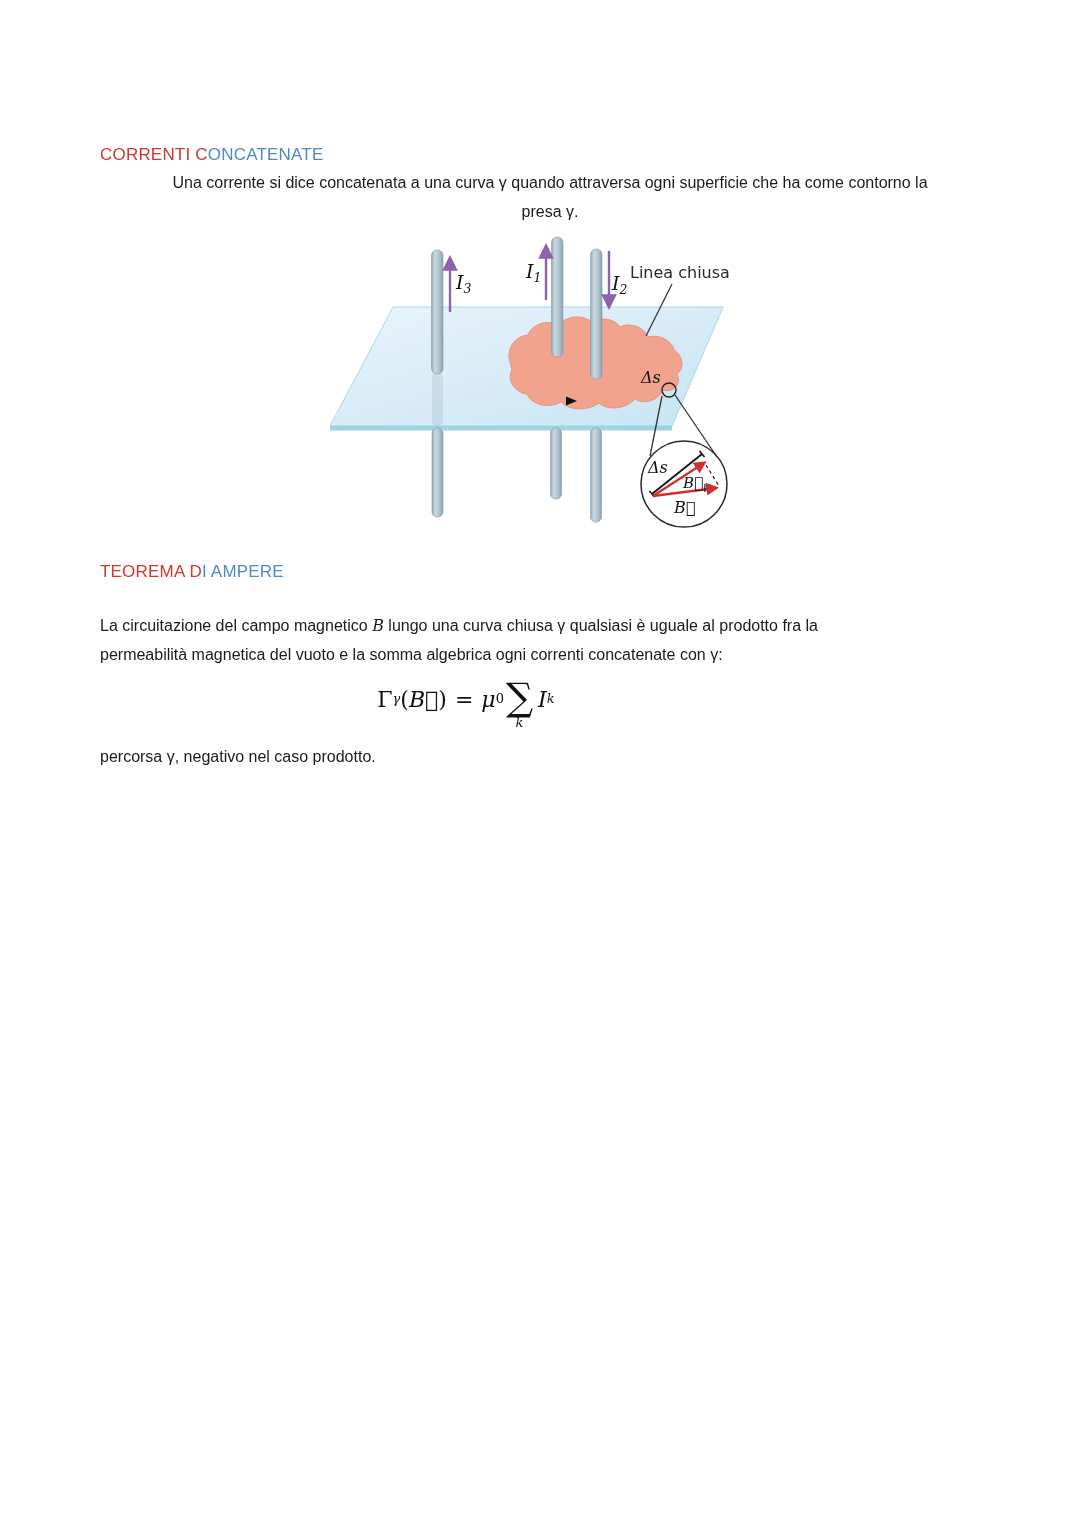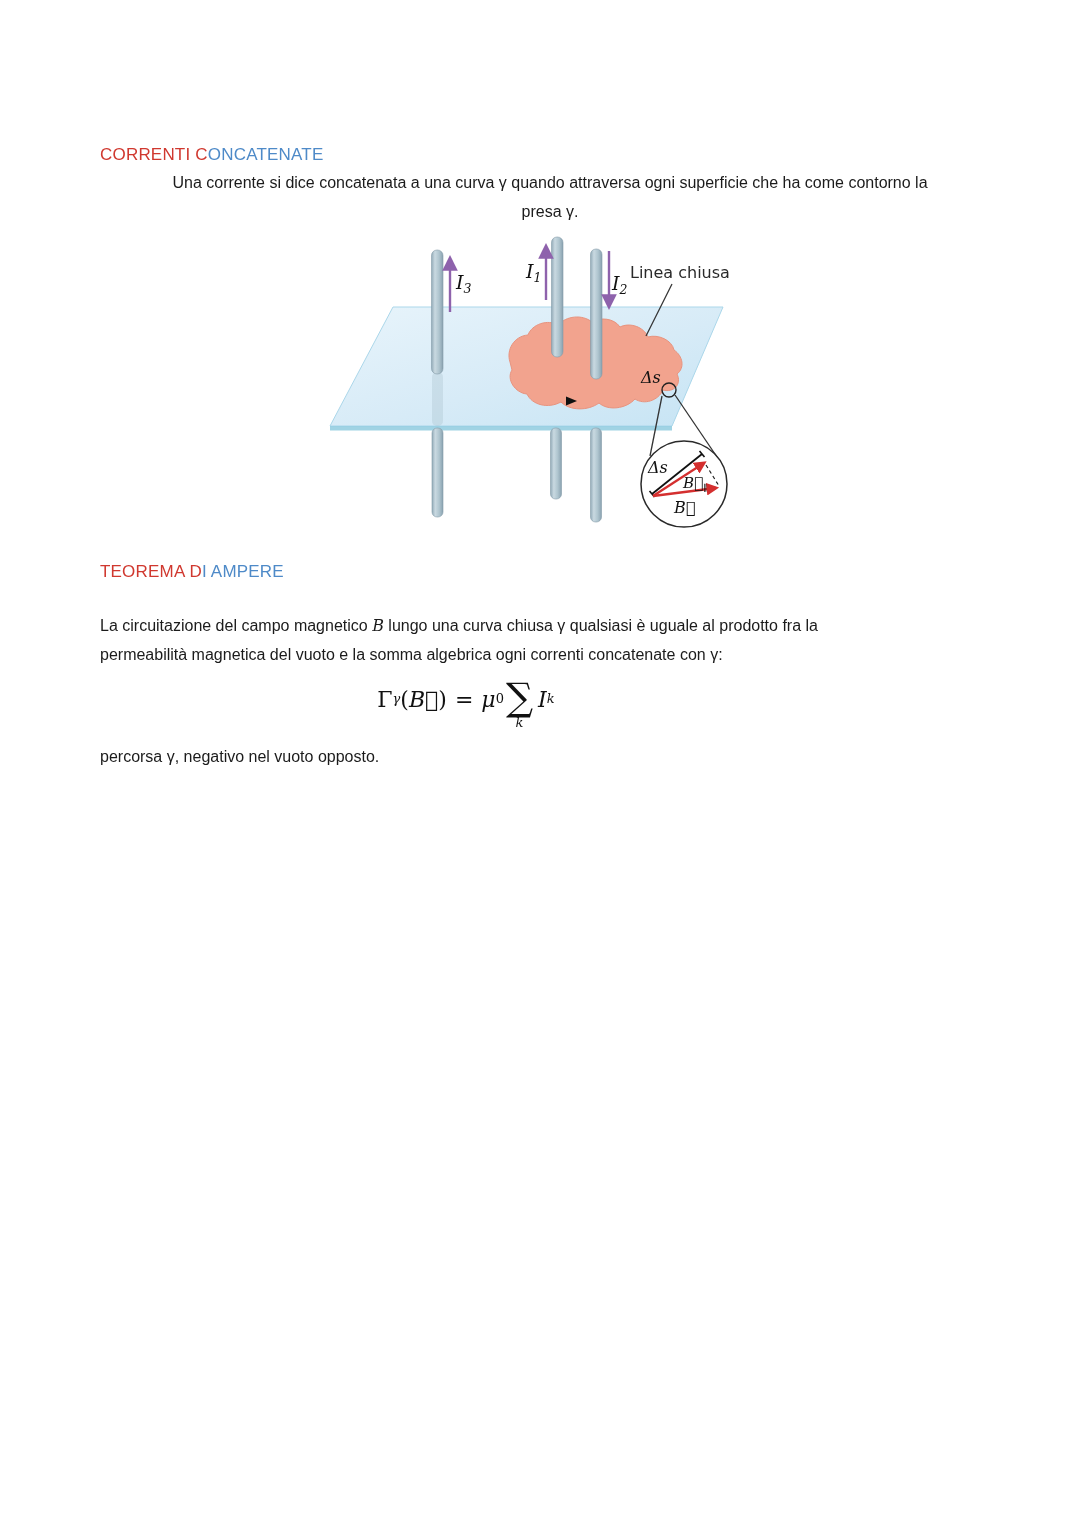--- a/index.html
+++ b/index.html
@@ -202,16 +202,16 @@
         <span class="f-sum-wrap">
           <span class="f-sum">∑</span>
           <span class="f-sum-sub">k</span>
         </span>
         <span class="it">I</span>
         <sub class="it">k</sub>
       </span>
   </div>
 
   <div class="para" style="top:743px;">
-    <div class="line">percorsa γ, negativo nel vuoto opposto.</div>
+    <div class="line">percorsa γ, negativo nel caso prodotto.</div>
   </div>
 
 </div>
 
 </body></html>

